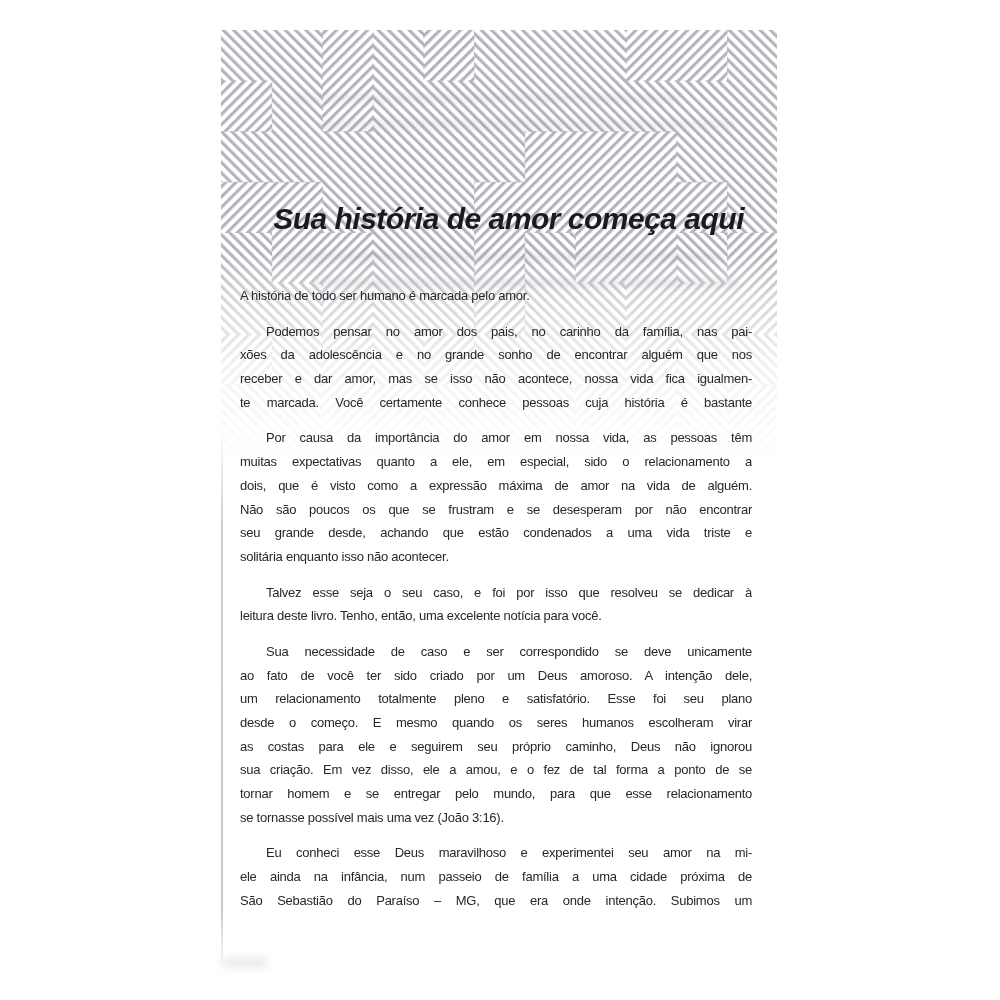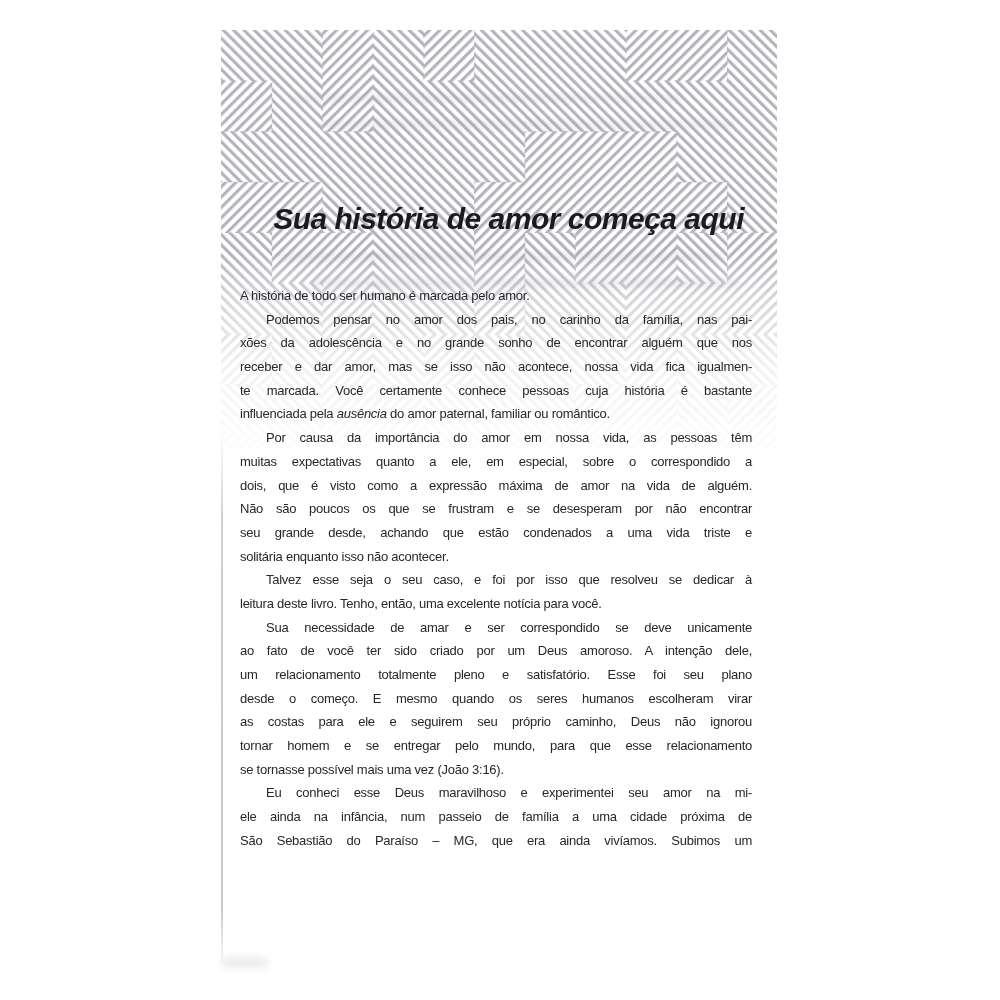--- a/index.html
+++ b/index.html
@@ -31,21 +31,21 @@
   .body-text{
     position:absolute;left:19px;top:254px;width:512px;
     color:#27272c;font-size:13px;line-height:23.7px;letter-spacing:-0.25px;
   }
   .line{
     text-align:justify;
     text-align-last:justify;
     height:23.7px;
   }
   .line.last{text-align-last:left;}
-  .line.indent{text-indent:26px;}
+  .line.indent{text-indent:26px;margin-top:12px;}
   .it{font-style:italic;}
 </style>
 </head>
 <body>
 
 <div class="page">
 
   <svg id="maze" class="pattern" width="556" height="432" viewBox="0 0 556 432">
     <defs>
       <pattern id="d1" patternUnits="userSpaceOnUse" width="7.3" height="7.3" patternTransform="rotate(45)">
@@ -175,34 +175,34 @@
   <div class="smudge"></div>
 
   <h1 class="title">Sua história de amor começa aqui</h1>
 
   <div class="body-text">
       <div class="line last"><span>A história de todo ser humano é marcada pelo amor.</span></div>
       <div class="line indent"><span>Podemos pensar no amor dos pais, no carinho da família, nas pai-</span></div>
       <div class="line"><span>xões da adolescência e no grande sonho de encontrar alguém que nos</span></div>
       <div class="line"><span>receber e dar amor, mas se isso não acontece, nossa vida fica igualmen-</span></div>
       <div class="line"><span>te marcada. Você certamente conhece pessoas cuja história é bastante</span></div>
-      <div class="line last"><span>influenciada pela </span><span class="it">ausência</span><span> do amor paternal, familiar ou romântico.</span></div>
       <div class="line indent"><span>Por causa da importância do amor em nossa vida, as pessoas têm</span></div>
-      <div class="line"><span>muitas expectativas quanto a ele, em especial, sobre o correspondido a</span></div>
+      <div class="line"><span>muitas expectativas quanto a ele, em especial, sido o relacionamento a</span></div>
       <div class="line"><span>dois, que é visto como a expressão máxima de amor na vida de alguém.</span></div>
       <div class="line"><span>Não são poucos os que se frustram e se desesperam por não encontrar</span></div>
       <div class="line"><span>seu grande desde, achando que estão condenados a uma vida triste e</span></div>
       <div class="line last"><span>solitária enquanto isso não acontecer.</span></div>
       <div class="line indent"><span>Talvez esse seja o seu caso, e foi por isso que resolveu se dedicar à</span></div>
       <div class="line last"><span>leitura deste livro. Tenho, então, uma excelente notícia para você.</span></div>
-      <div class="line indent"><span>Sua necessidade de amar e ser correspondido se deve unicamente</span></div>
+      <div class="line indent"><span>Sua necessidade de caso e ser correspondido se deve unicamente</span></div>
       <div class="line"><span>ao fato de você ter sido criado por um Deus amoroso. A intenção dele,</span></div>
       <div class="line"><span>um relacionamento totalmente pleno e satisfatório. Esse foi seu plano</span></div>
       <div class="line"><span>desde o começo. E mesmo quando os seres humanos escolheram virar</span></div>
       <div class="line"><span>as costas para ele e seguirem seu próprio caminho, Deus não ignorou</span></div>
+      <div class="line"><span>sua criação. Em vez disso, ele a amou, e o fez de tal forma a ponto de se</span></div>
       <div class="line"><span>tornar homem e se entregar pelo mundo, para que esse relacionamento</span></div>
       <div class="line last"><span>se tornasse possível mais uma vez (João 3:16).</span></div>
       <div class="line indent"><span>Eu conheci esse Deus maravilhoso e experimentei seu amor na mi-</span></div>
       <div class="line"><span>ele ainda na infância, num passeio de família a uma cidade próxima de</span></div>
-      <div class="line"><span>São Sebastião do Paraíso – MG, que era ainda vivíamos. Subimos um</span></div>
+      <div class="line"><span>São Sebastião do Paraíso – MG, que era onde intenção. Subimos um</span></div>
     </div>
 
 </div>
 
 </body></html>

